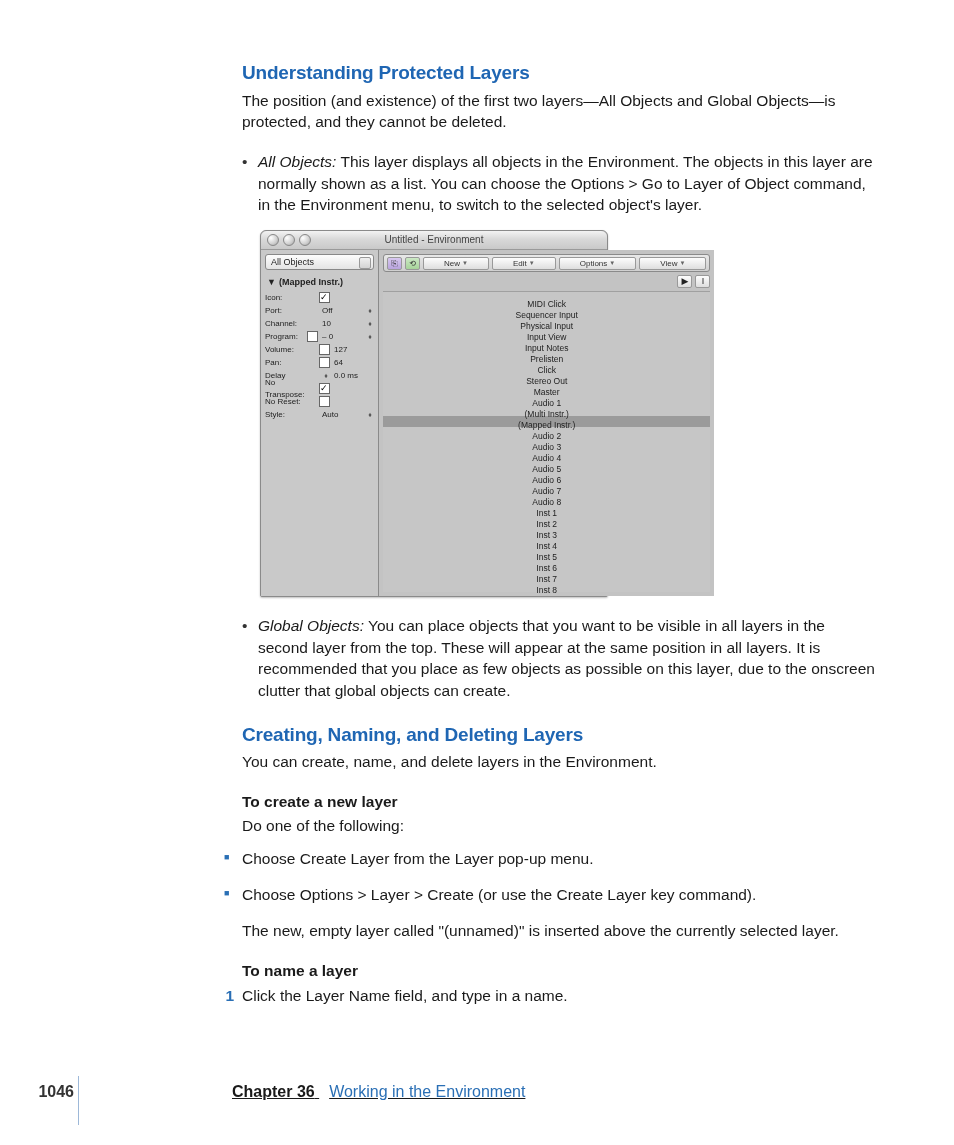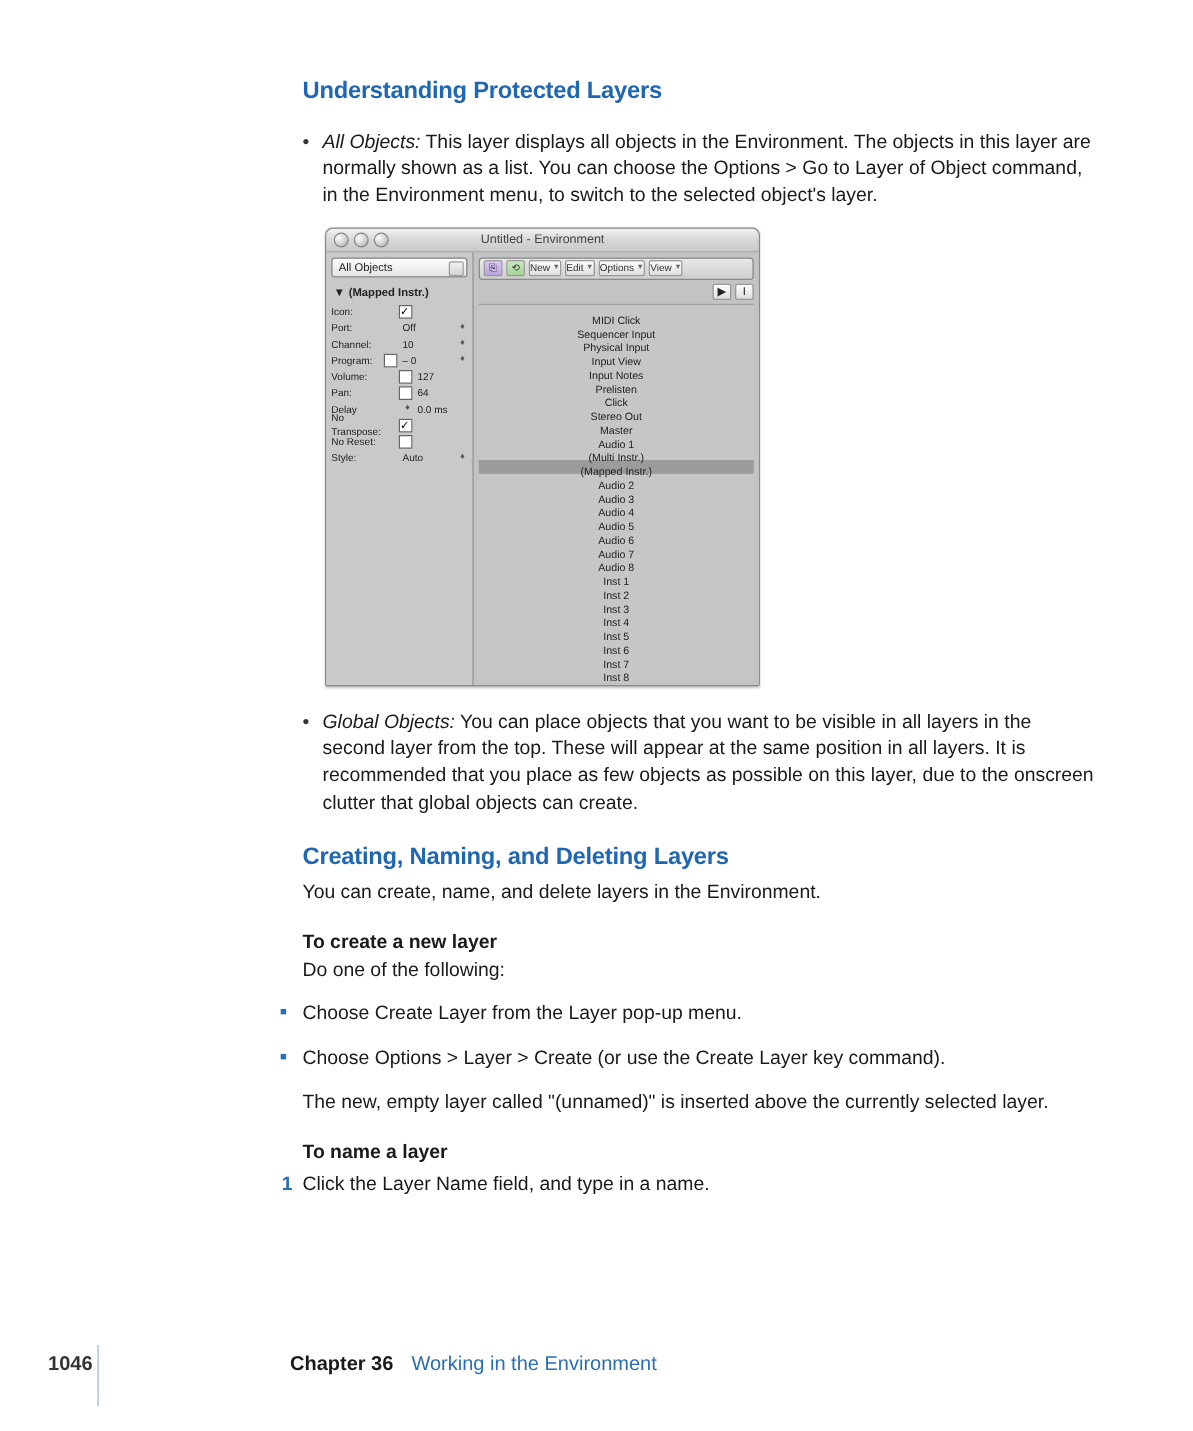--- a/index.html
+++ b/index.html
@@ -129,21 +129,21 @@
   .toolbar {
     background: linear-gradient(#e8e8e8,#cfcfcf);
     border:1px solid #8a8a8a; border-radius:3px;
     height:16px; display:flex; align-items:center;
     padding:0 3px; gap:3px; margin-bottom:3px;
     font-size:8px; color:#333;
   }
   .tb-btn {
     background: linear-gradient(#fdfdfd,#dedede);
     border:1px solid #999; border-radius:2px;
-    height:11px; padding:0 0; line-height:11px;
+    height:11px; padding:0 20px; line-height:11px;
     display:flex; align-items:center; gap:2px;
   }
   .tb-btn .dd { font-size:6px; color:#666; }
   .tb-ico { width:13px; justify-content:center; padding:0; }
   .toolbar2 {
     display:flex; justify-content:flex-end; gap:3px; margin-bottom:3px;
   }
   .objlist {
     background:#c6c6c6;
     border-top:1px solid #a0a0a0;
@@ -180,31 +180,32 @@
     color:#2a6fb5; font-weight:700;
   }
   .num-item .txt { flex:1; }
 
   .footer {
     position:absolute; left:0; right:0; bottom:42px;
     display:flex; align-items:center;
     font-size:16px;
   }
   .footer .pnum { width:74px; text-align:right; font-weight:700; color:#333; }
-  .footer .chap { margin-left:158px; }
+  .footer .chap { margin-left:158px;text-decoration:underline; }
   .footer .chap .lbl { font-weight:700; }
   .footer .chap .title { color:#2a6fb5; margin-left:10px; }
 </style>
 </head>
 <body>
 
 <div class="page">
   <div class="content">
 
     <h2>Understanding Protected Layers</h2>
+    <p class="intro">The position (and existence) of the first two layers—All Objects and Global Objects—is protected, and they cannot be deleted.</p>
 
     <div class="def-item">
       <div class="dot"></div>
       <div class="txt">
         <span class="term">All Objects:</span><span>  This layer displays all objects in the Environment. The objects in this layer are normally shown as a list. You can choose the Options &gt; Go to Layer of Object command, in the Environment menu, to switch to the selected object's layer.</span>
       </div>
     </div>
 
     <div class="figure-wrap">
       <div class="env-window">

